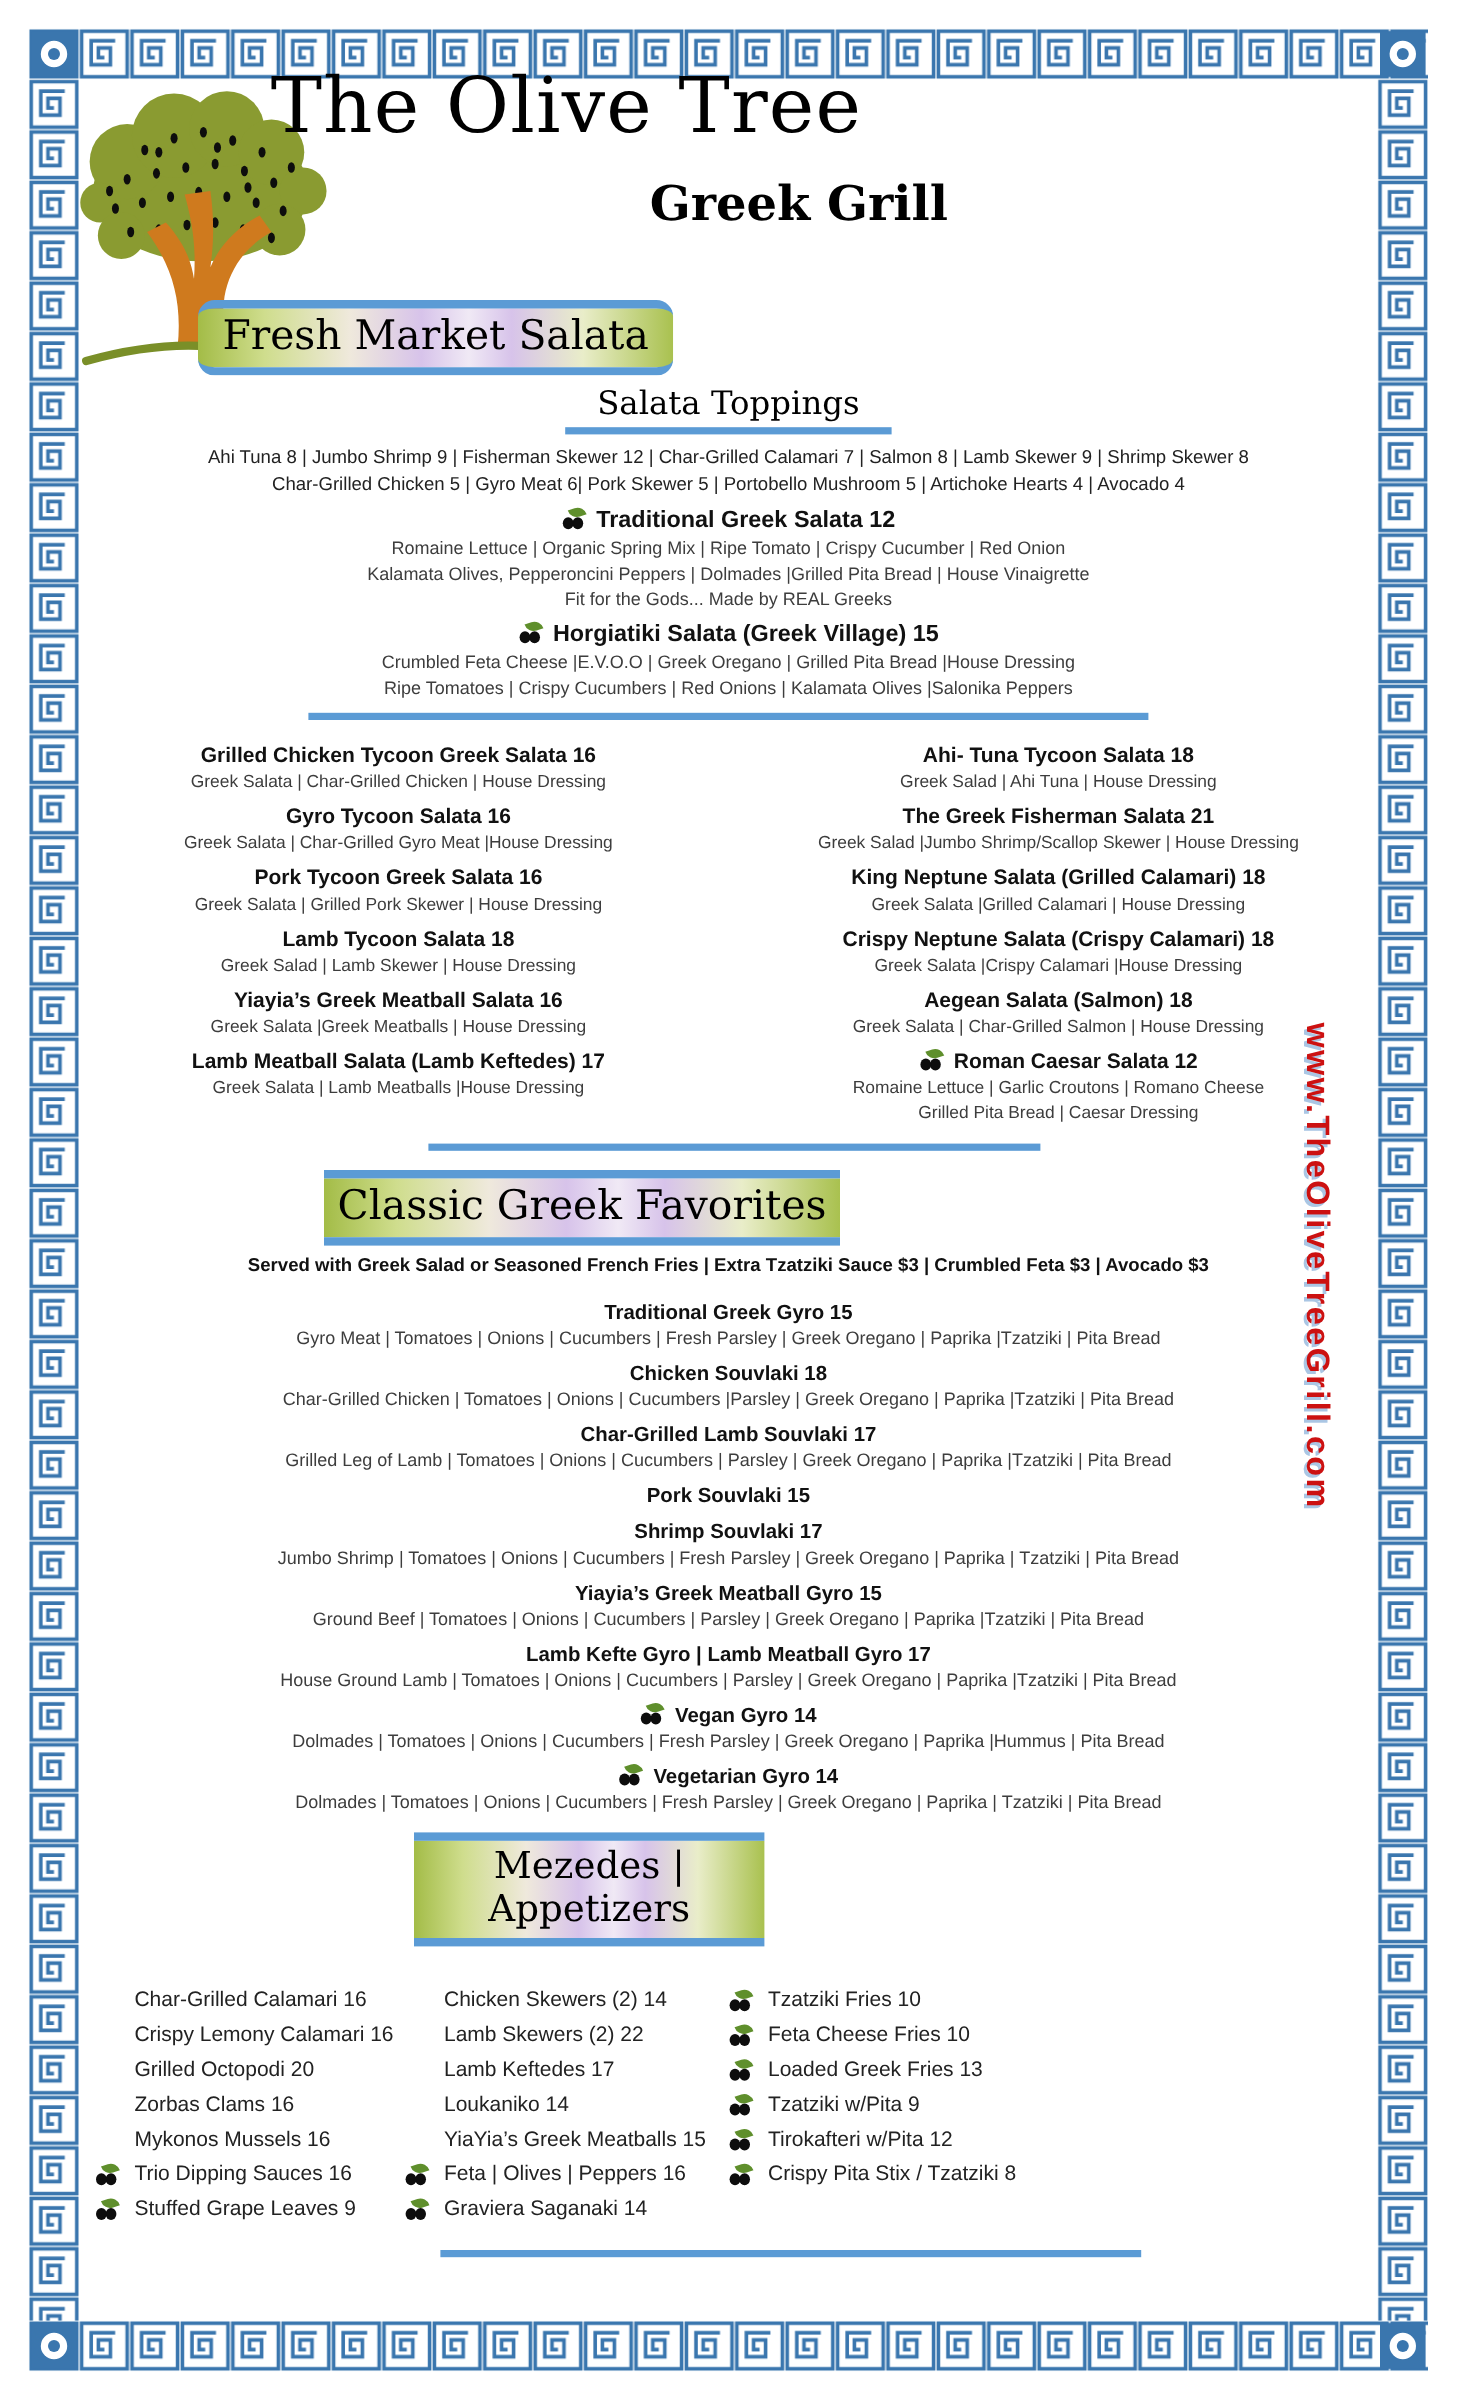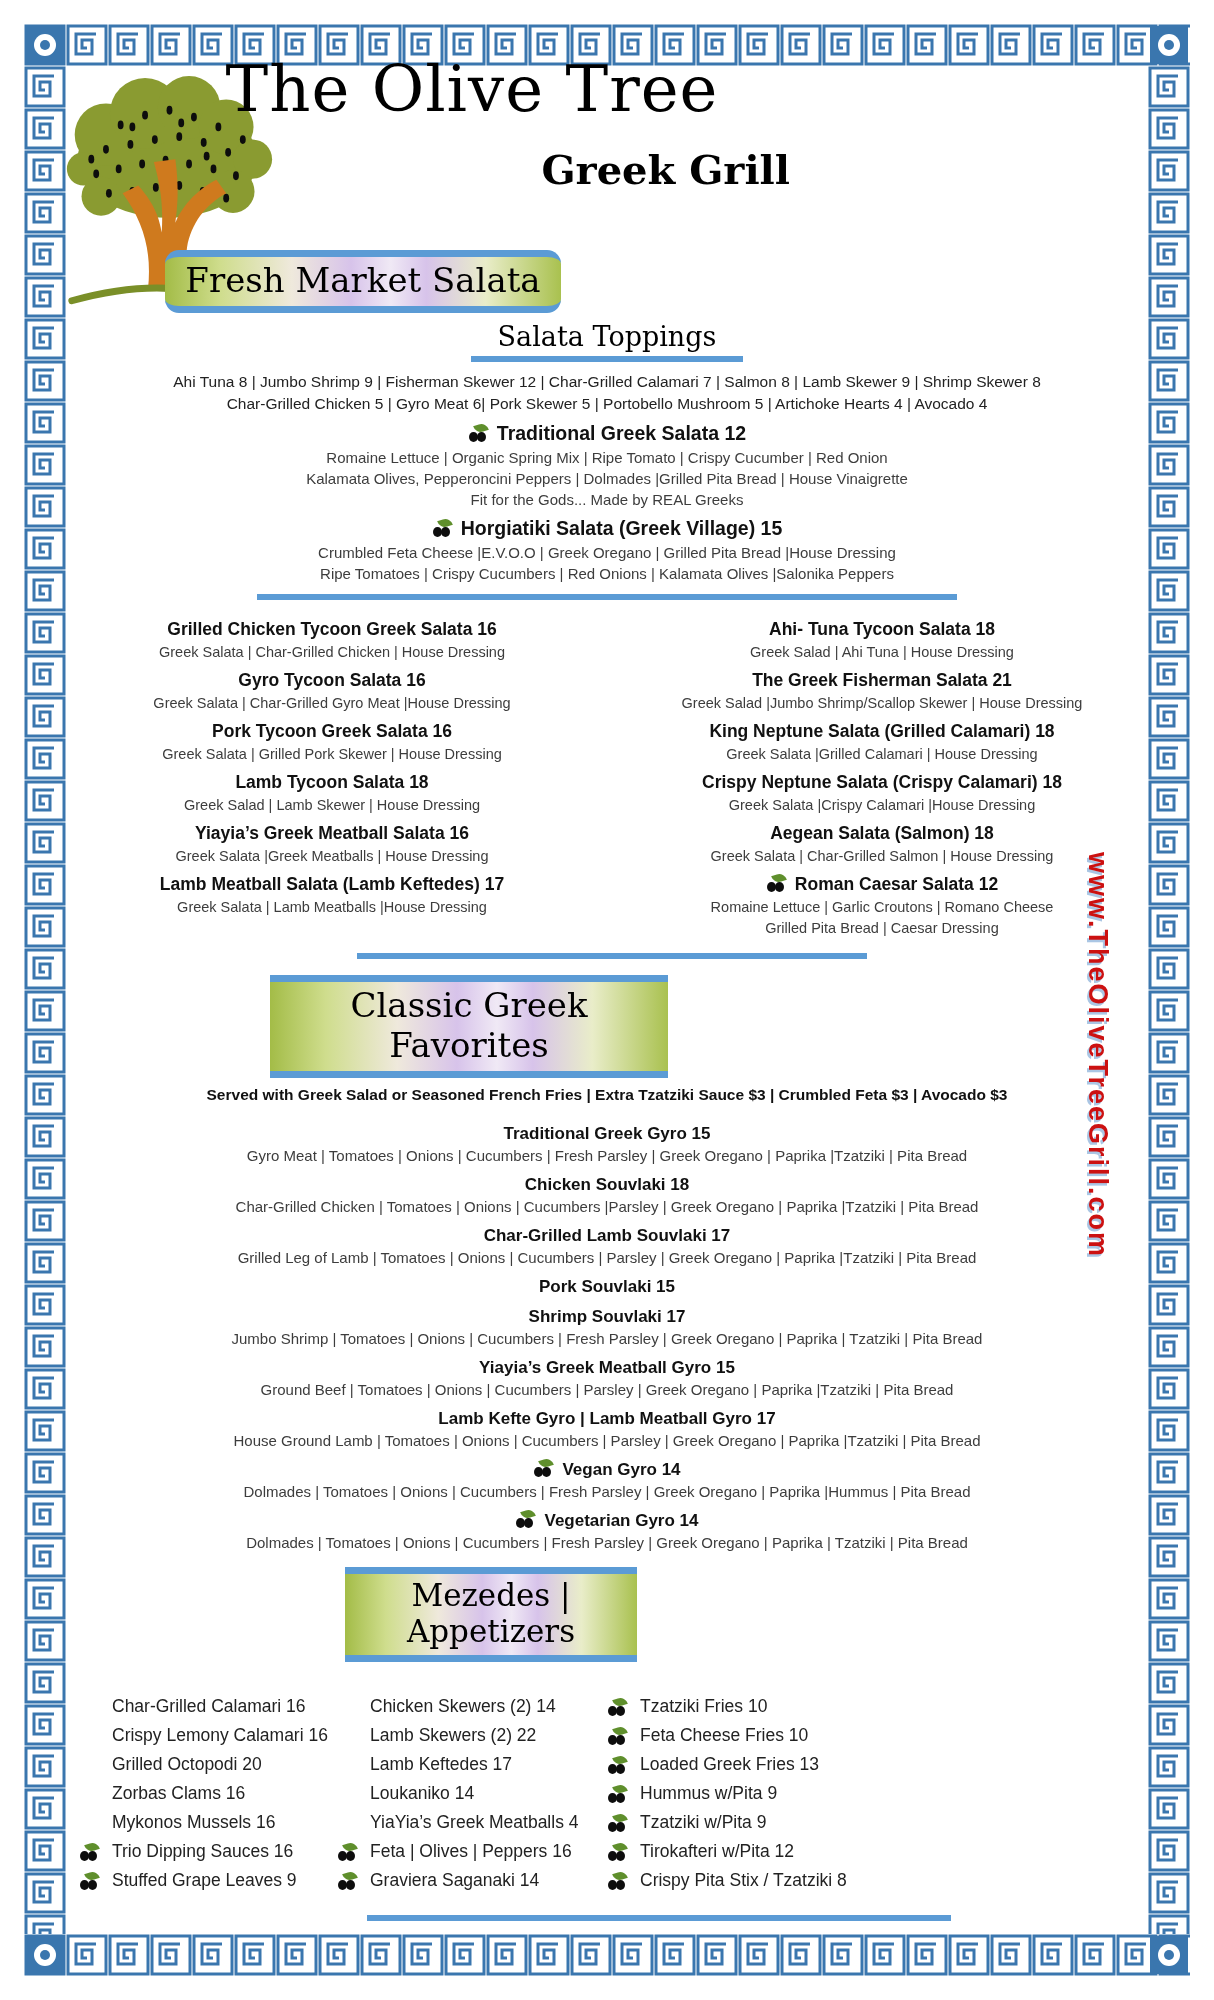--- a/index.html
+++ b/index.html
@@ -31,21 +31,21 @@
 
   
   .content { position:relative; padding:250px 77px 0 77px; }
   .banner {
     border-top:7px solid #5b9bd5; border-bottom:7px solid #5b9bd5;
     background:linear-gradient(90deg,#a3bc47 0%,#cfdd8d 14%,#efe9dc 32%,#d7c3ea 47%,#f0e9f5 57%,#d7c3ea 66%,#e9edc9 81%,#a9c14f 100%);
     text-align:center; font-family:"DejaVu Serif", serif; font-size:34px; color:#000;
     padding:3px 0 6px 0;
   }
   .b1 { width:396px; margin:0 0 8px 88px;border-radius:14px; }
-  .b2 { width:398px; margin:16px 0 6px 193px; }
+  .b2 { width:430px; margin:16px 0 6px 193px; }
   .b3 { width:292px; margin:14px 0 30px 268px; font-size:31px; }
 
   .script-sub { text-align:center; font-family:"DejaVu Serif", serif; font-size:27px; line-height:32px; color:#000; }
   .rule { height:6px; background:#5b9bd5; }
   .rule-toppings { width:272px; margin:3px auto 9px auto; }
   .rule-mid { width:700px; margin:10px auto 8px auto; }
   .rule-pre2 { width:510px; margin:14px 0 0 280px; }
   .rule-bottom { width:584px; margin:20px 0 0 290px; }
 
   .topping-line { text-align:center; font-size:15.5px; line-height:22px; color:#222; }
@@ -425,30 +425,29 @@
           <div class="mez-item"><span>Mykonos Mussels 16</span></div>
           <div class="mez-item"><span class="olive-icon"></span><span>Trio Dipping Sauces  16</span></div>
           <div class="mez-item"><span class="olive-icon"></span><span>Stuffed Grape Leaves 9</span></div>
         </div>
       <div class="mez-col">
 
       <div class="mez-item"><span>Chicken Skewers (2) 14</span></div>
           <div class="mez-item"><span>Lamb Skewers (2) 22</span></div>
           <div class="mez-item"><span>Lamb Keftedes 17</span></div>
           <div class="mez-item"><span>Loukaniko 14</span></div>
-          <div class="mez-item"><span>YiaYia’s Greek  Meatballs 4</span></div>
+          <div class="mez-item"><span>YiaYia’s Greek  Meatballs 15</span></div>
           <div class="mez-item"><span class="olive-icon"></span><span>Feta | Olives | Peppers 16</span></div>
           <div class="mez-item"><span class="olive-icon"></span><span>Graviera Saganaki 14</span></div>
         </div>
       <div class="mez-col">
 
       <div class="mez-item"><span class="olive-icon"></span><span>Tzatziki Fries  10</span></div>
           <div class="mez-item"><span class="olive-icon"></span><span>Feta Cheese Fries  10</span></div>
           <div class="mez-item"><span class="olive-icon"></span><span>Loaded Greek Fries 13</span></div>
-          <div class="mez-item"><span class="olive-icon"></span><span>Hummus w/Pita  9</span></div>
           <div class="mez-item"><span class="olive-icon"></span><span>Tzatziki w/Pita 9</span></div>
           <div class="mez-item"><span class="olive-icon"></span><span>Tirokafteri w/Pita 12</span></div>
           <div class="mez-item"><span class="olive-icon"></span><span>Crispy Pita Stix / Tzatziki 8</span></div>
         </div>
     </div>
 
     <div class="rule rule-bottom"></div>
   </div>
 </div>
 

